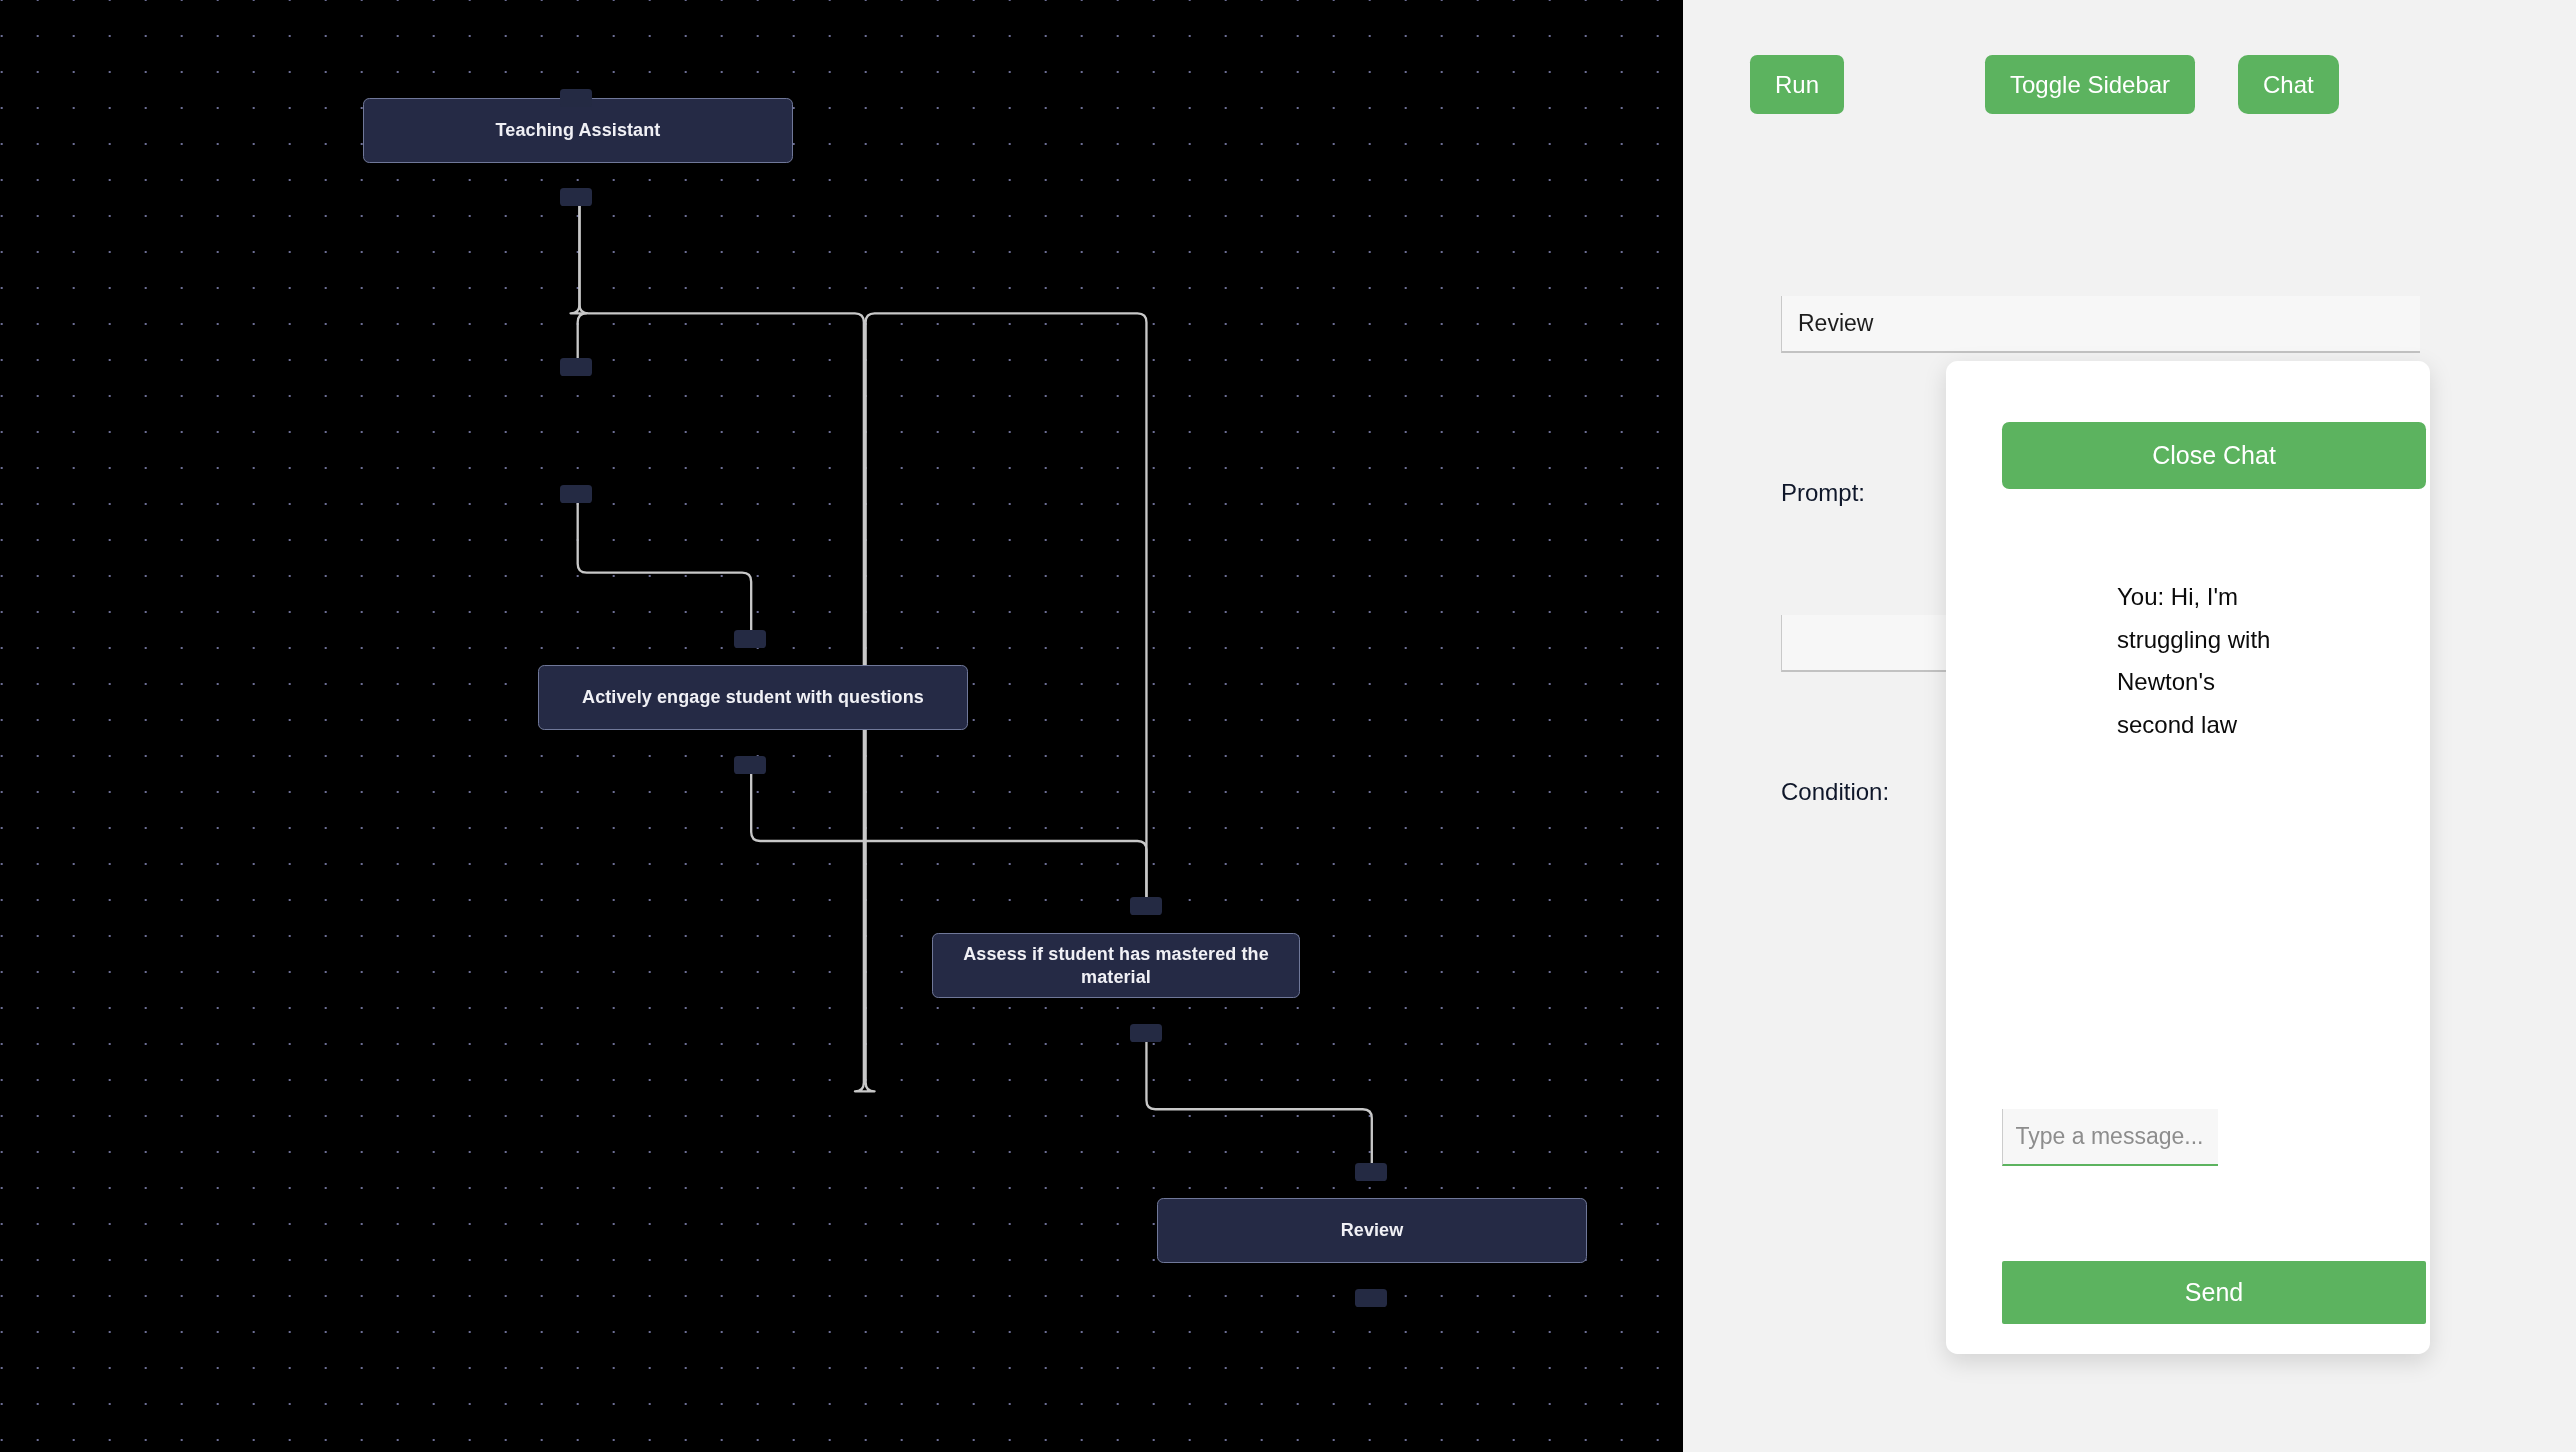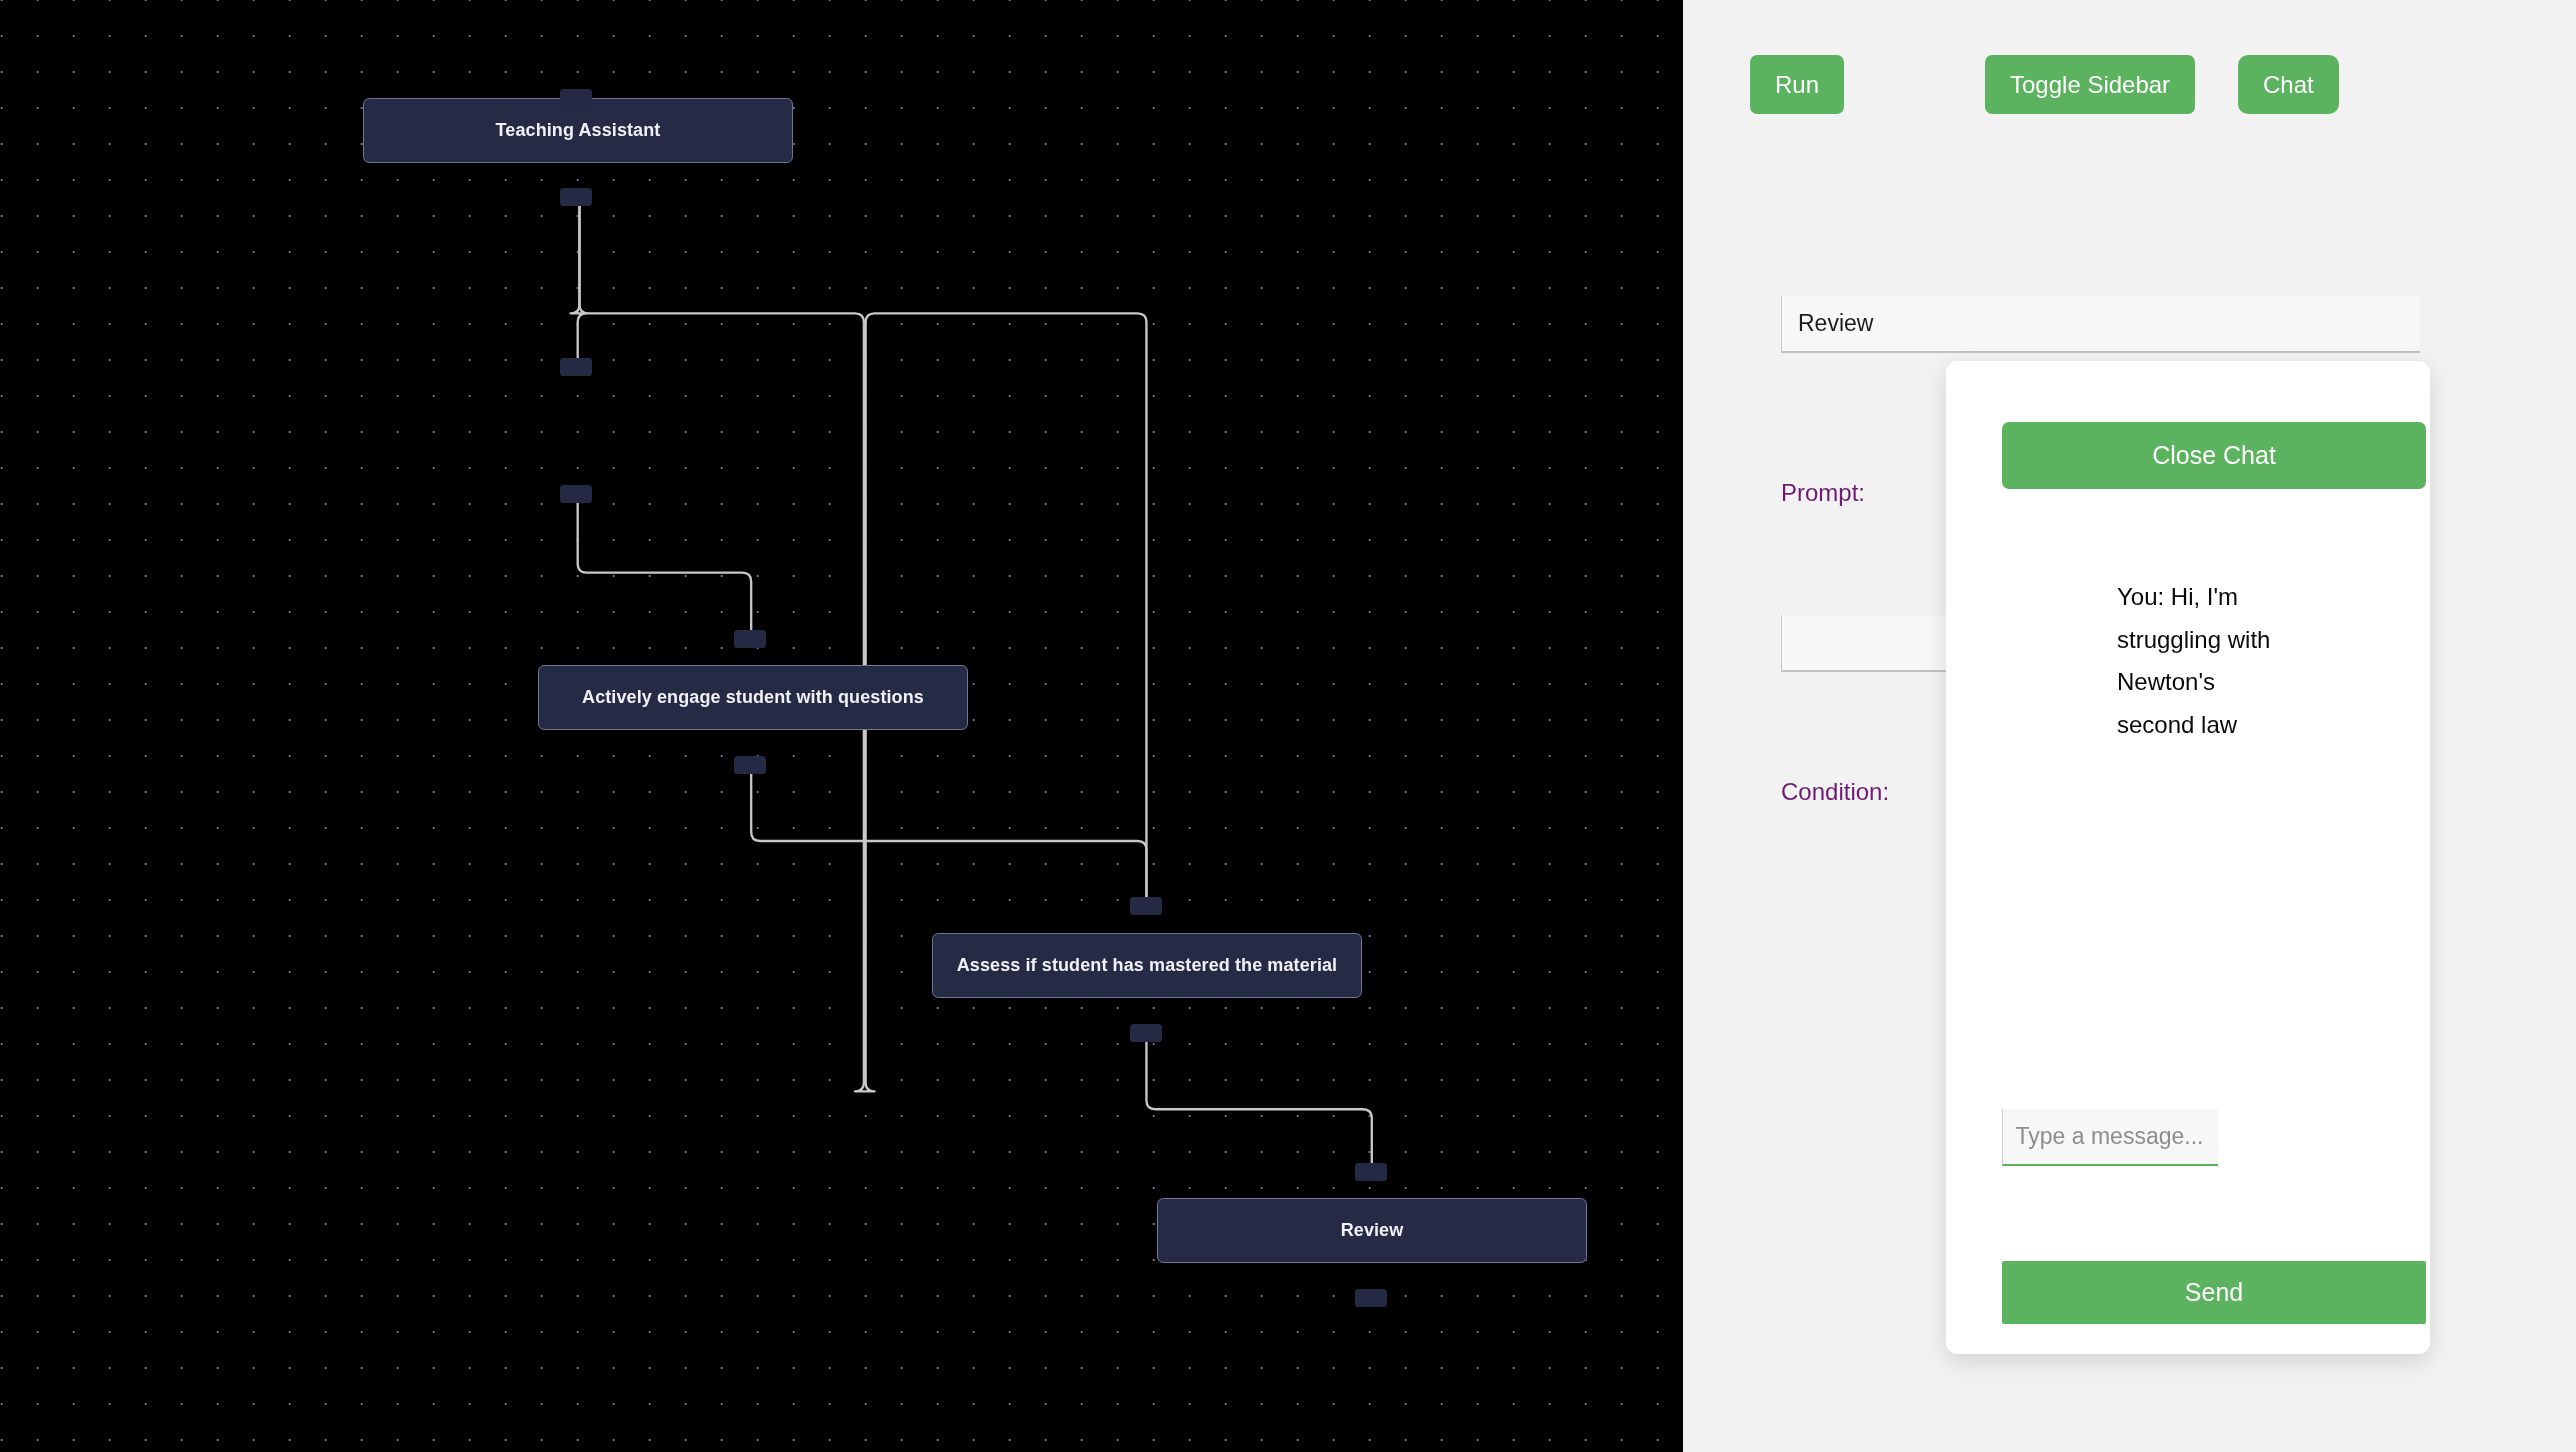--- a/index.html
+++ b/index.html
@@ -90,21 +90,21 @@
     color: #1d1d1d;
     padding: 0 16px;
     outline: none;
   }
   #field-name { left: 98px; top: 296px; width: 639px; height: 57px; }
   #field-prompt { left: 98px; top: 615px; width: 639px; height: 57px; }
 
   .field-label {
     position: absolute;
     font-size: 24px;
-    color: #701a75;
+    color: #0f172a;
     left: 98px;
   }
   #label-prompt { top: 479px; }
   #label-condition { top: 778px; }
 
   
   #chat-panel {
     position: absolute;
     left: 1946px; top: 361px;
     width: 484px; height: 993px;
@@ -203,21 +203,21 @@
 
     <div class="handle" style="left:560px; top:358px;"></div>
     <div class="handle" style="left:560px; top:485px;"></div>
 
     <div class="node" style="left:538px; top:665px; width:430px; height:65px;">
       <span>Actively engage student with questions</span>
     </div>
     <div class="handle" style="left:734px; top:630px;"></div>
     <div class="handle" style="left:734px; top:756px;"></div>
 
-    <div class="node" style="left:932px; top:933px; width:430px; height:65px;">
+    <div class="node" style="left:932px; top:933px; width:368px; height:65px;">
       <span>Assess if student has mastered the material</span>
     </div>
     <div class="handle" style="left:1130px; top:897px;"></div>
     <div class="handle" style="left:1130px; top:1024px;"></div>
 
     <div class="node" style="left:1157px; top:1198px; width:430px; height:65px;">
       <span>Review</span>
     </div>
     <div class="handle" style="left:1355px; top:1163px;"></div>
     <div class="handle" style="left:1355px; top:1289px;"></div>

